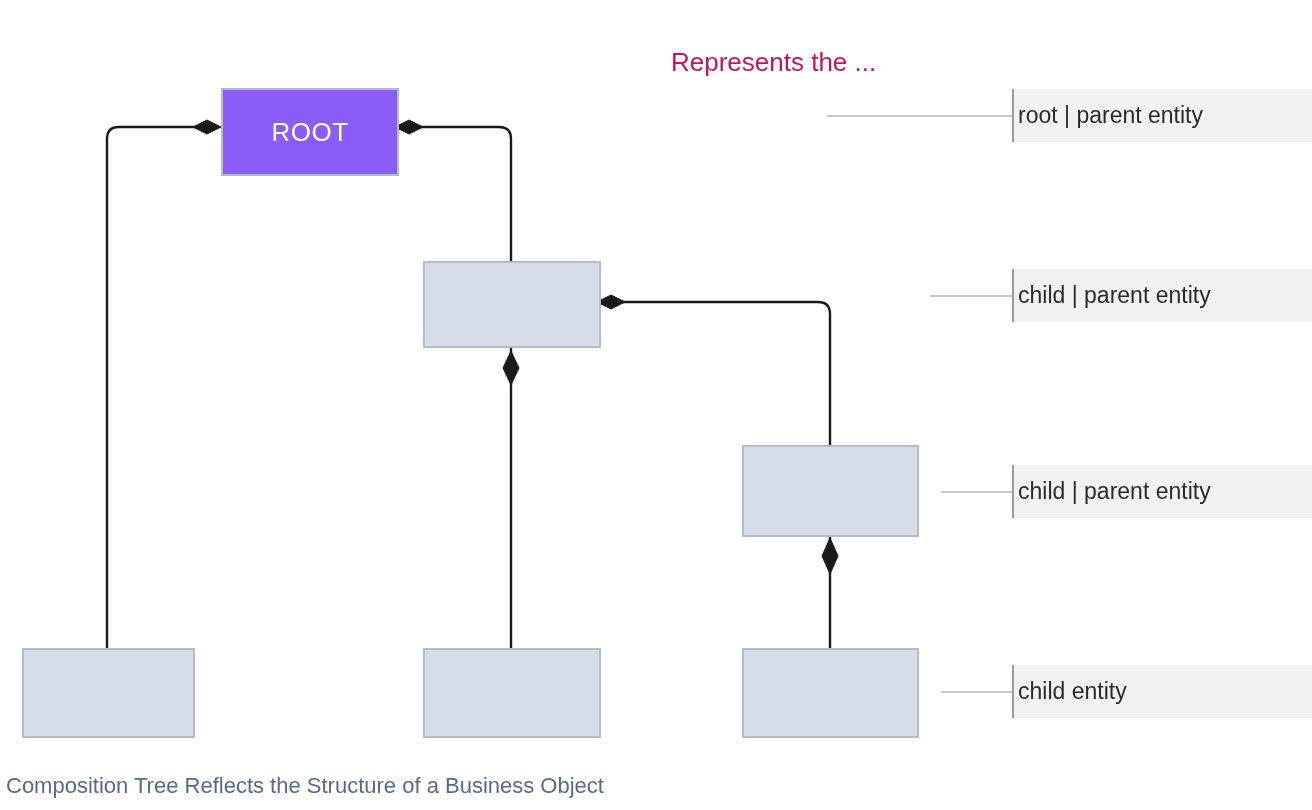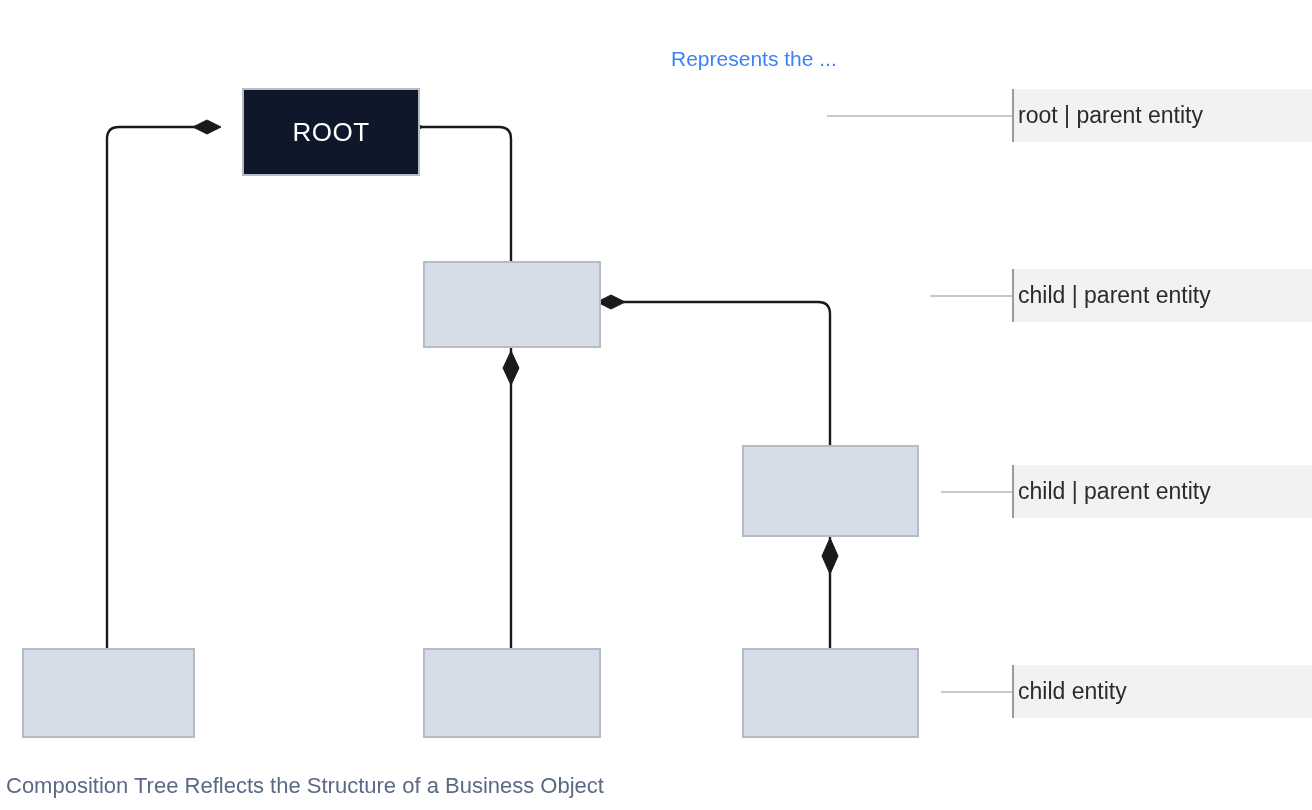--- a/index.html
+++ b/index.html
@@ -33,37 +33,36 @@
   .entity-box {
     position: absolute;
     box-sizing: border-box;
     background: #d6dce8;
     border: 2px solid #b6bcc4;
     display: flex;
     align-items: center;
     justify-content: center;
   }
   .entity-box.root {
-    background: #0f172a;
+    background: #8b5cf6;
     border: 2px solid #b6bcc4;
-    margin-left: 21px;
   }
   .entity-label {
     font-size: 26px;
     color: #ffffff;
     letter-spacing: 0.5px;
     font-family: "Liberation Sans", sans-serif;
     line-height: 1;
   }
 
   
   .legend-heading {
     position: absolute;
-    font-size: 21px;
-    color: #3b82f6;
+    font-size: 26px;
+    color: #be185d;
     font-family: "Liberation Sans", sans-serif;
     white-space: nowrap;
   }
   .legend-row {
     position: absolute;
     box-sizing: border-box;
     background: #f2f2f2;
     border-left: 2px solid #9b9b9b;
     display: flex;
     align-items: center;

